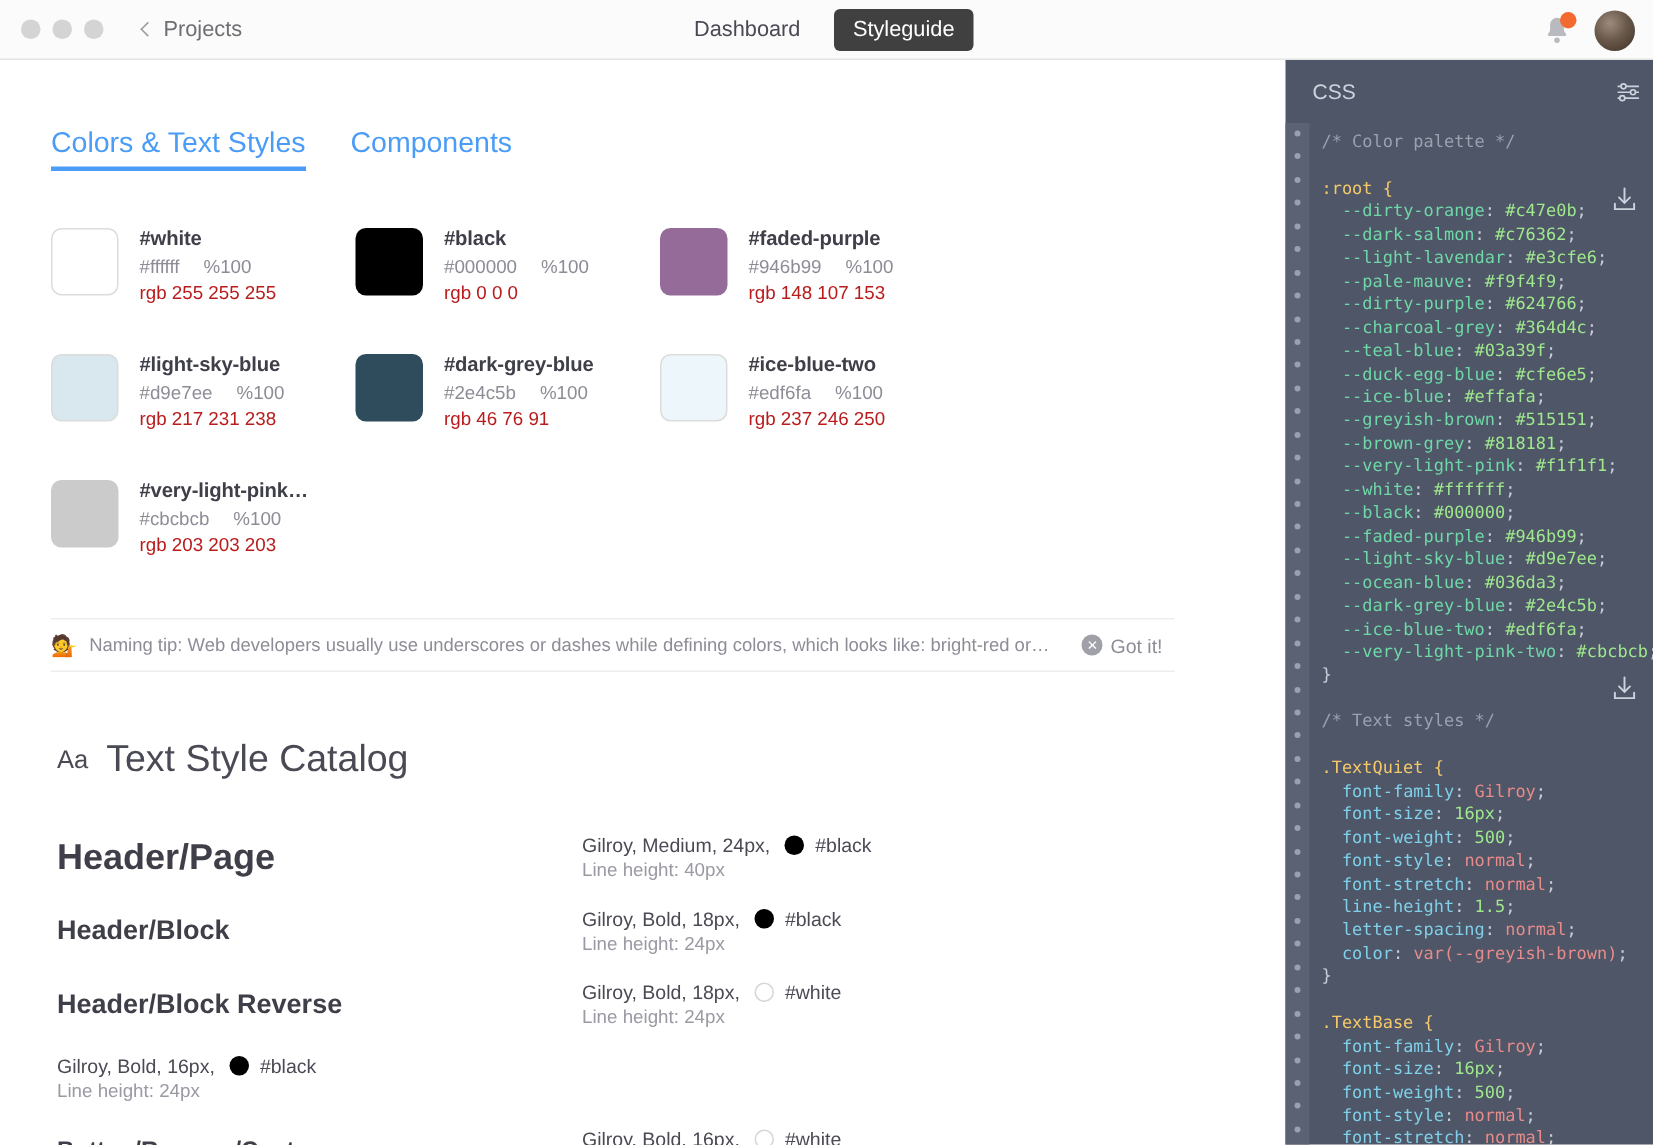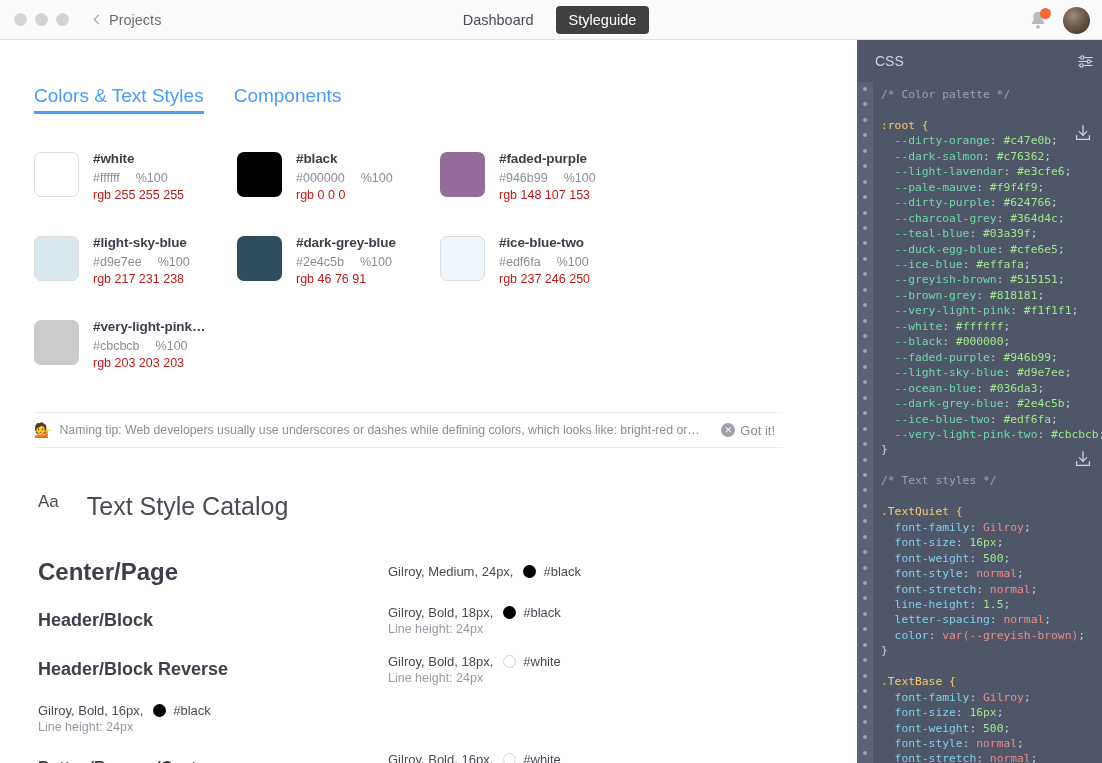--- a/index.html
+++ b/index.html
@@ -127,21 +127,21 @@
   }
   .x-circle {
     width: 14px; height: 14px; border-radius: 50%;
     background: #a0a0a8; color: #fff; font-size: 9px;
     display: flex; align-items: center; justify-content: center;
     line-height: 1;
   }
 
   
   .catalog-head {
-    display: flex; align-items: flex-start; gap: 28px;
+    display: flex; align-items: center; gap: 12px;
     padding: 44px 0 0 38px;
   }
   .aa { font-size: 17px; color: #4a4a55; }
   .catalog-title { font-size: 25px; color: #4a4a55; font-weight: normal; }
 
   .ts-rows { padding: 26px 0 0 38px; }
   .ts-row {
     display: flex; align-items: center;
     height: 49px;
   }
@@ -336,27 +336,28 @@
       </span>
     </div>
 
     <div class="catalog-head">
       <span class="aa">Aa</span>
       <h2 class="catalog-title">Text Style Catalog</h2>
     </div>
 
     <div class="ts-rows" id="ts-rows">
         <div class="ts-row">
-          <div class="ts-sample s24">Center/Page</div>
+          <div class="ts-sample s24">Header/Page</div>
           <div class="ts-spec">
             <div class="ts-spec-line1">
               <span>Gilroy, Medium, 24px,</span>
               <span class="swatch-dot black"></span>
               <span>#black</span>
             </div>
+            <div class="ts-spec-line2">Line height: 40px</div>
           </div>
         </div>
         <div class="ts-row">
           <div class="ts-sample s18">Header/Block</div>
           <div class="ts-spec">
             <div class="ts-spec-line1">
               <span>Gilroy, Bold, 18px,</span>
               <span class="swatch-dot black"></span>
               <span>#black</span>
             </div>

